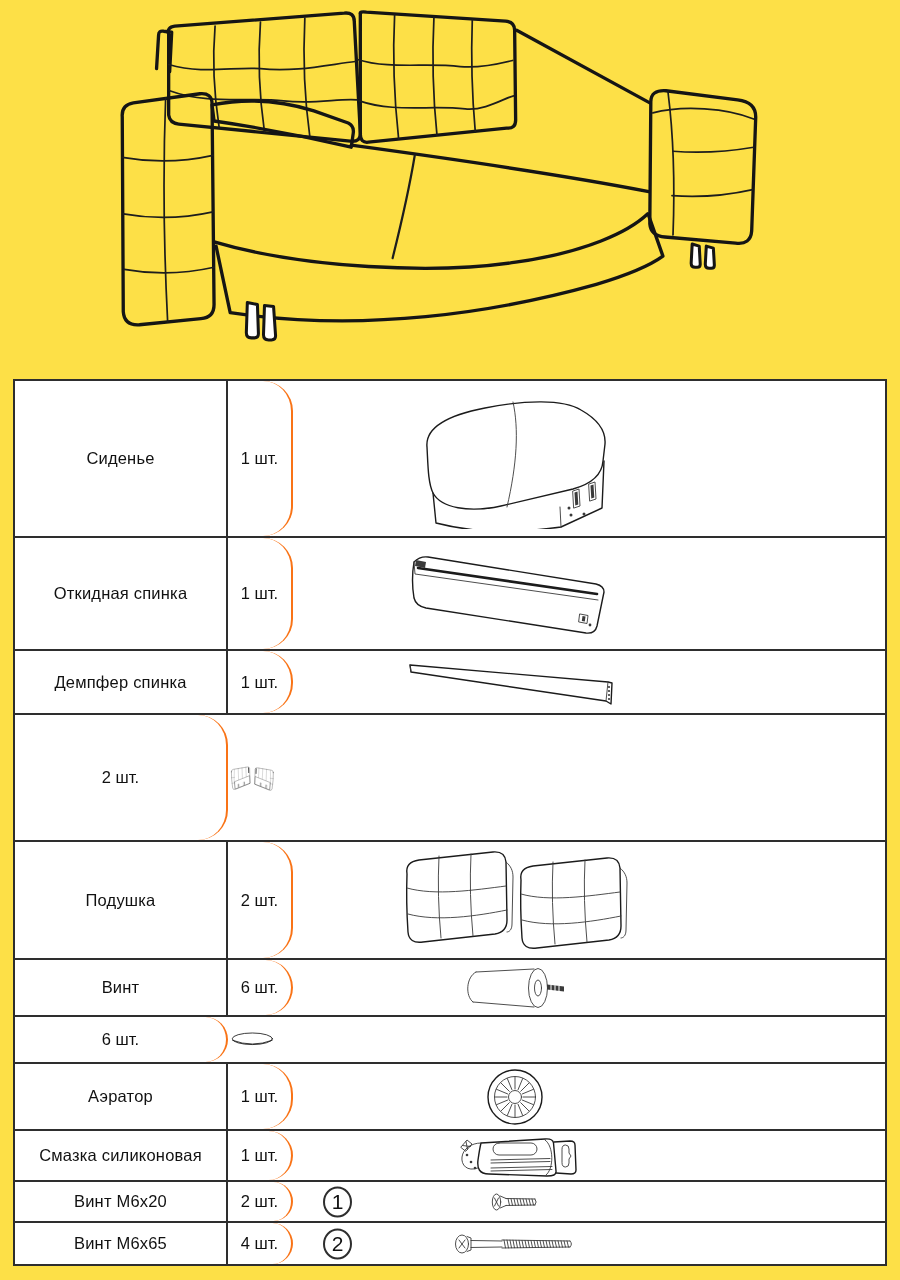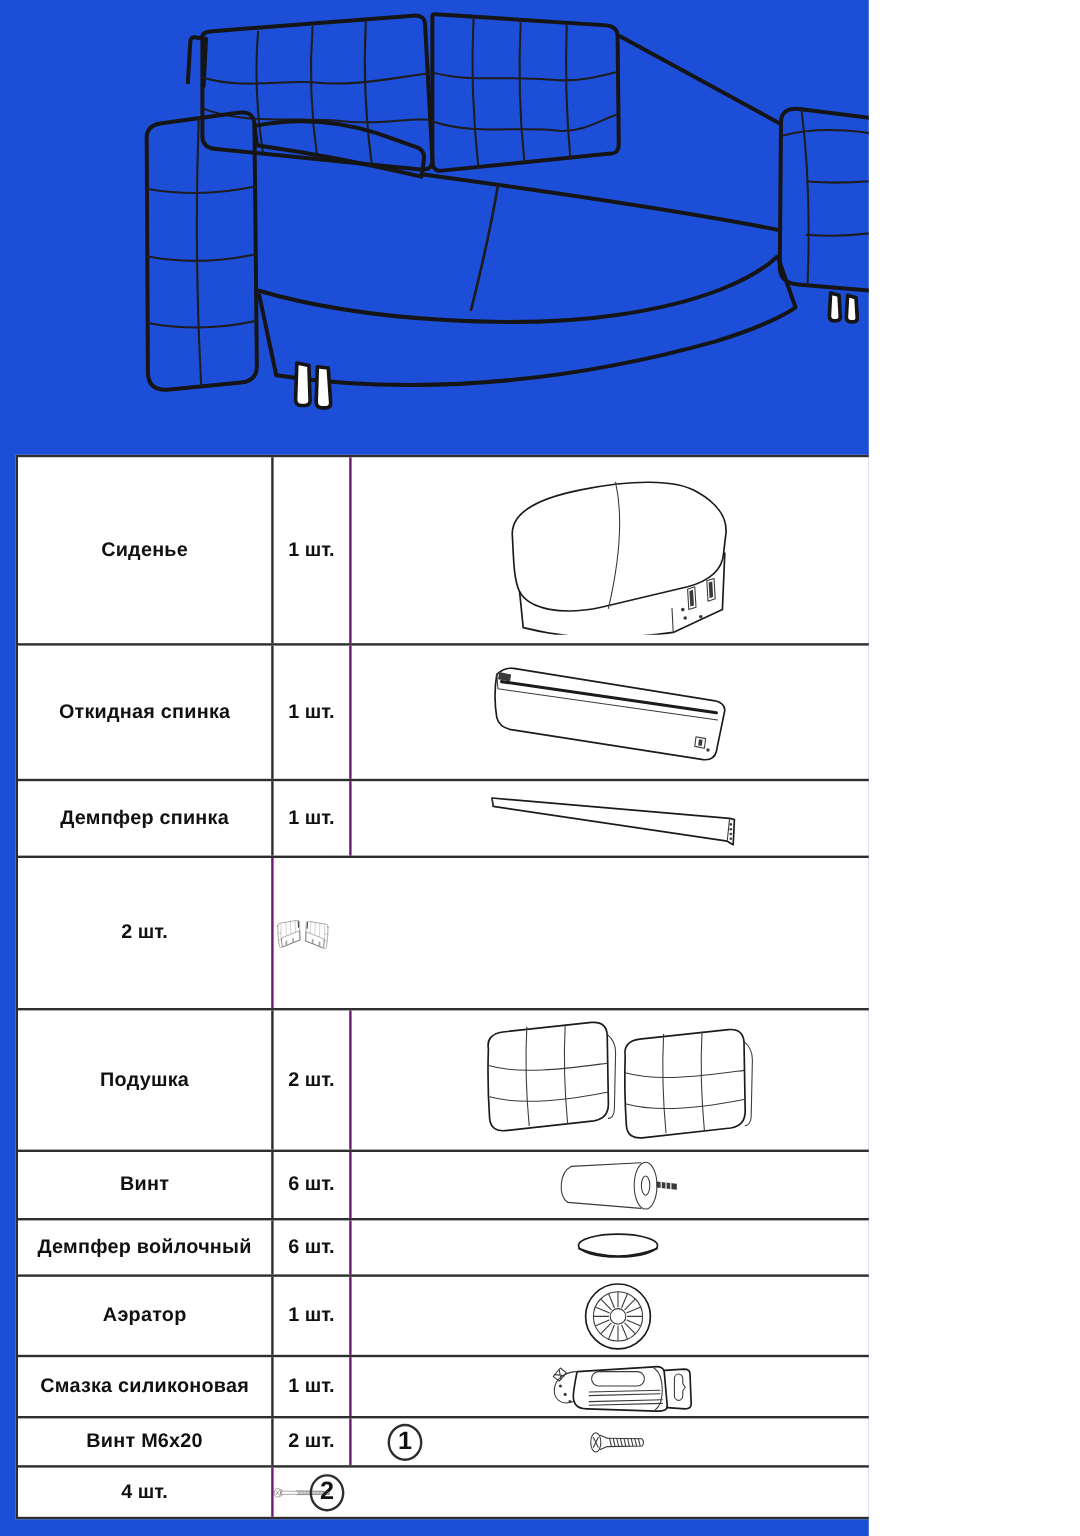--- a/index.html
+++ b/index.html
@@ -1,26 +1,26 @@
 <!DOCTYPE html>
 <html><head>
 <meta charset="utf-8">
 <style>
   html,body{margin:0;padding:0;background:#fff;}
-  .page{position:relative;width:724px;height:1280px;background:#1d4ed8;overflow:hidden;
-        font-family:"Liberation Sans", sans-serif;color:#111;font-weight:bold;}
+  .page{position:relative;width:900px;height:1280px;background:#fde047;overflow:hidden;
+        font-family:"Liberation Sans", sans-serif;color:#111;}
   .hero{position:absolute;left:112px;top:4px;width:656px;height:348px;}
   .parts-table{position:absolute;left:13px;top:379px;width:874px;height:887px;
         border:2px solid #2e2e2e;box-sizing:border-box;display:flex;flex-direction:column;background:#fff;}
   .prow{display:grid;grid-template-columns:213px 65px 1fr;box-sizing:border-box;flex:0 0 auto;}
   .prow + .prow{border-top:2px solid #2e2e2e;}
   .prow:last-child{flex:1 1 auto;}
   .cell{box-sizing:border-box;display:flex;align-items:center;justify-content:center;}
   .cell.name{border-right:2px solid #2e2e2e;font-size:16.5px;text-align:center;padding:2px 4px;letter-spacing:.2px;}
-  .cell.qty{border-right:2px solid #701a75;font-size:16.5px;white-space:nowrap;}
+  .cell.qty{border-right:2px solid #f97316;font-size:16.5px;white-space:nowrap;border-radius:30px;}
   .cell.draw{position:relative;}
   .partwrap{position:absolute;left:0;top:0;width:75%;height:100%;
         display:flex;align-items:center;justify-content:center;}
   .marker{position:absolute;left:30px;top:50%;transform:translateY(-50%);
         width:29px;height:31px;border:2px solid #2e2e2e;border-radius:50%;
         display:flex;align-items:center;justify-content:center;
         font-size:21px;color:#111;box-sizing:border-box;}
   svg{display:block;}
   .ln{fill:none;stroke:#1b1b1b;stroke-width:1.4;stroke-linecap:round;stroke-linejoin:round;}
   .lnthin{fill:none;stroke:#3a3a3a;stroke-width:.9;stroke-linecap:round;stroke-linejoin:round;}
@@ -217,21 +217,20 @@
           <ellipse class="lnthin" cx="78" cy="25" rx="9.5" ry="19.5"></ellipse>
           <ellipse class="lnthin" cx="78" cy="25" rx="3.5" ry="8"></ellipse>
           <path class="dk" d="M87,21.5 L104,23.5 L104,28.5 L87,26.5 Z"></path>
           <path d="M91,21.8 L91,28 M95,22.2 L95,28.4 M99,22.6 L99,28.8" stroke="#fff" stroke-width="1" fill="none"></path>
         </svg>
           </div>
       </div>
     </div>
 
     <div class="prow" style="height:47px">
-      <div class="cell name">Демпфер войлочный</div>
       <div class="cell qty">6 шт.</div>
       <div class="cell draw">
         <div class="partwrap">
             <svg width="80" height="28" viewBox="0 0 80 28">
           <ellipse class="ln" cx="40" cy="12" rx="33" ry="9.5"></ellipse>
           <path class="ln" d="M7.5,14.5 Q40,27 72.5,14.5"></path>
         </svg>
           </div>
       </div>
     </div>
@@ -313,20 +312,21 @@
             <path d="M35,5.9 L36.5,12.1"></path>
                 <path d="M38,6 L39.5,12"></path>
                 <path d="M41,6 L42.5,12"></path>
           </g>
         </svg>
           </div>
       </div>
     </div>
 
     <div class="prow" style="height:43px">
+      <div class="cell name">Винт М6х65</div>
       <div class="cell qty">4 шт.</div>
       <div class="cell draw">
         <div class="marker">2</div>
         <div class="partwrap">
             <svg width="122" height="20" viewBox="0 0 122 20">
           <ellipse class="lnthin" cx="8" cy="10" rx="6.5" ry="9"></ellipse>
           <path class="lnthin" d="M5,6 L11,14 M11,6 L5,14"></path>
           <path class="lnthin" d="M13,2.5 L17,4 L17,16 L13,17.5"></path>
           <path class="lnthin" d="M17,6.5 L48,7 M17,13.5 L48,13"></path>
           <path class="lnthin" d="M48,6 L116,7 M48,14 L116,13 M116,7 Q119,10 116,13"></path>

